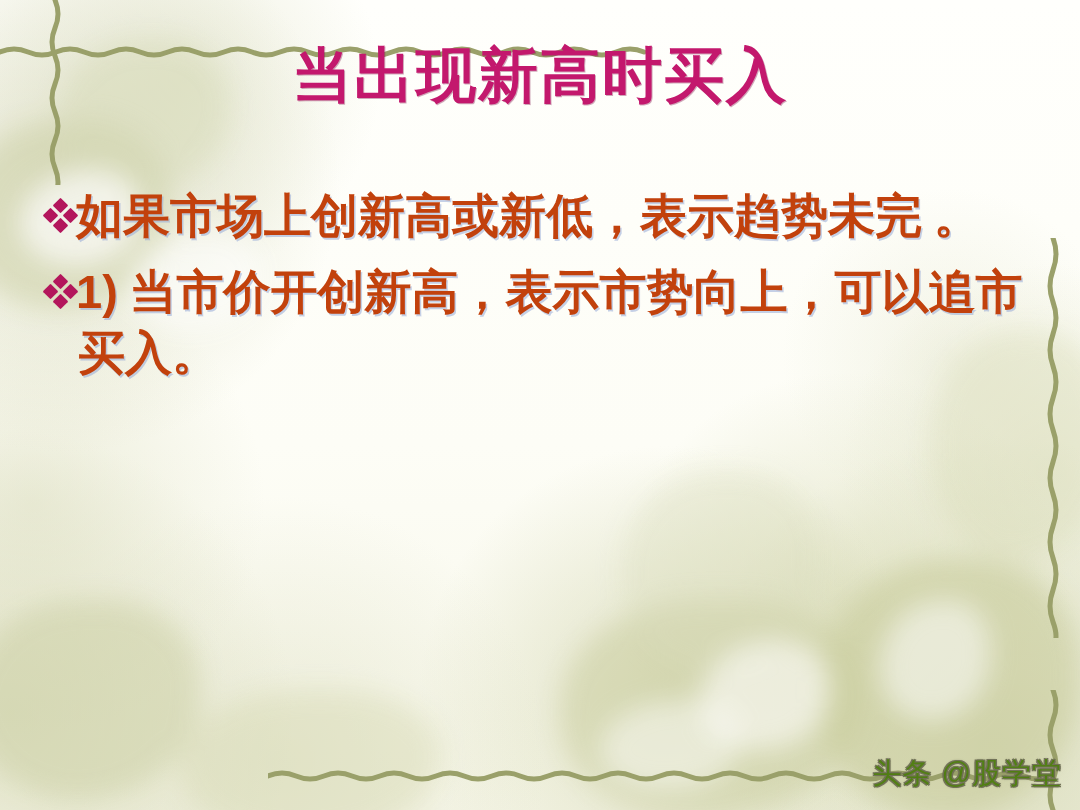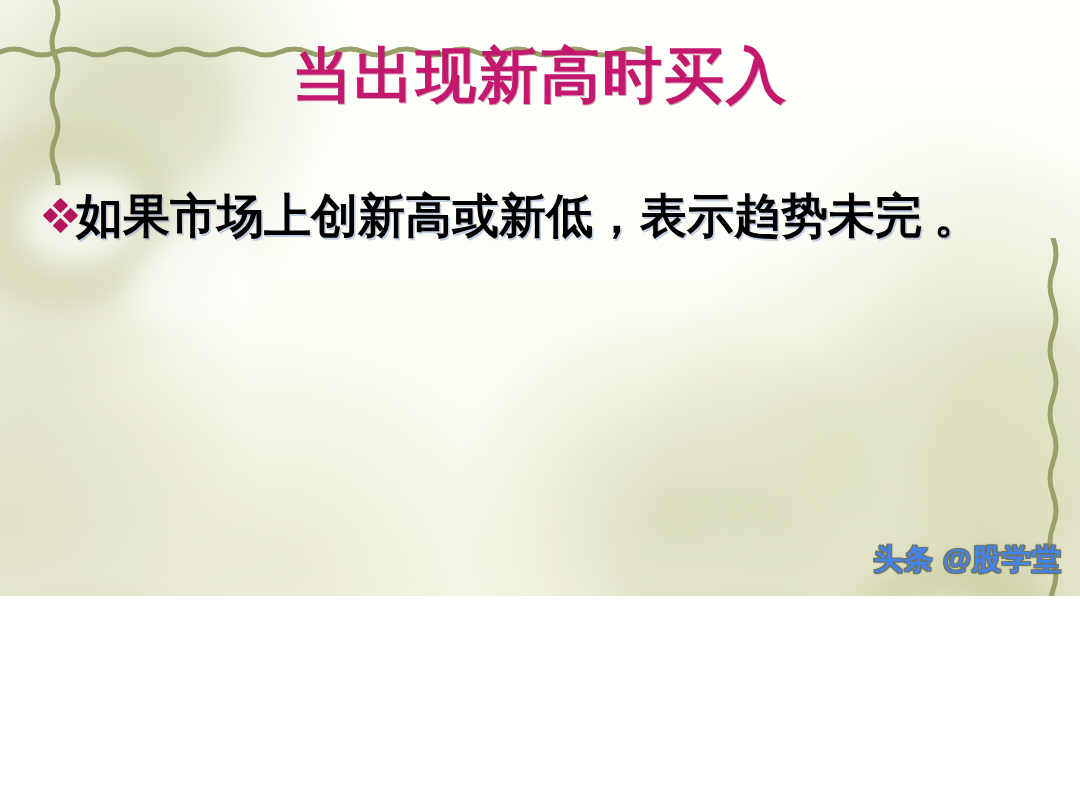--- a/index.html
+++ b/index.html
@@ -8,21 +8,21 @@
     padding: 0;
     background: #ffffff;
   }
   body {
     font-family: "Liberation Serif", "DejaVu Serif", serif;
   }
 
   #slide {
     position: relative;
     width: 1080px;
-    height: 596px;
+    height: 810px;
     overflow: hidden;
     background: #fdfdf8;
   }
 
   
   .bg-layer {
     position: absolute;
     inset: 0;
     pointer-events: none;
   }
@@ -118,41 +118,41 @@
   .bullet-marker i.d-top    { left: 11px; top: 0px; }
   .bullet-marker i.d-left   { left: 1px;  top: 10px; }
   .bullet-marker i.d-right  { left: 21px; top: 10px; }
   .bullet-marker i.d-bottom { left: 11px; top: 20px; }
 
   .bullet-text {
     flex: 1 1 auto;
     font-family: "Liberation Serif", "DejaVu Serif", serif;
     font-size: 47px;
     line-height: 1.29;
-    color: #000000;
+    color: #c2410c;
     font-weight: 600;
     text-shadow: 1.5px 1.5px 0 rgba(150,170,215,0.55);
     text-indent: -2px;
   }
   .bullet-text .num {
     font-family: "Liberation Sans", "DejaVu Sans", sans-serif;
     font-weight: 700;
     font-size: 47px;
     letter-spacing: 0px;
   }
 
   
   #watermark {
     position: absolute;
     right: 18px;
     bottom: 16px;
     font-family: "Liberation Sans", "DejaVu Sans", sans-serif;
     font-size: 29px;
-    font-weight: 700;
-    color: #3b82f6;
+    font-weight: 400;
+    color: #4d7c0f;
     letter-spacing: 1px;
     white-space: nowrap;
     text-shadow:
       -1.3px -1.3px 0 #6f6f55,
        1.3px -1.3px 0 #6f6f55,
       -1.3px  1.3px 0 #6f6f55,
        1.3px  1.3px 0 #6f6f55,
        0 0 3px rgba(90,90,70,0.8);
     opacity: 0.96;
     margin-left: 28px;
@@ -208,19 +208,28 @@
     <div class="bullet-row">
       <span class="bullet-marker">
         <i class="d-top"></i>
           <i class="d-left"></i>
           <i class="d-right"></i>
           <i class="d-bottom"></i>
       </span>
       <span class="bullet-text"><span class="num"></span><span>如果市场上创新高或新低，表示趋势未完 。</span></span>
     </div>
 
+    <div class="bullet-row">
+      <span class="bullet-marker">
+        <i class="d-top"></i>
+          <i class="d-left"></i>
+          <i class="d-right"></i>
+          <i class="d-bottom"></i>
+      </span>
+      <span class="bullet-text"><span class="num">1)</span><span> 当市价开创新高，表示市势向上，可以追市买入。</span></span>
+    </div>
 
 
   </div>
 
   <div id="watermark">头条 @股学堂</div>
 
 </div>
 
 </body></html>

